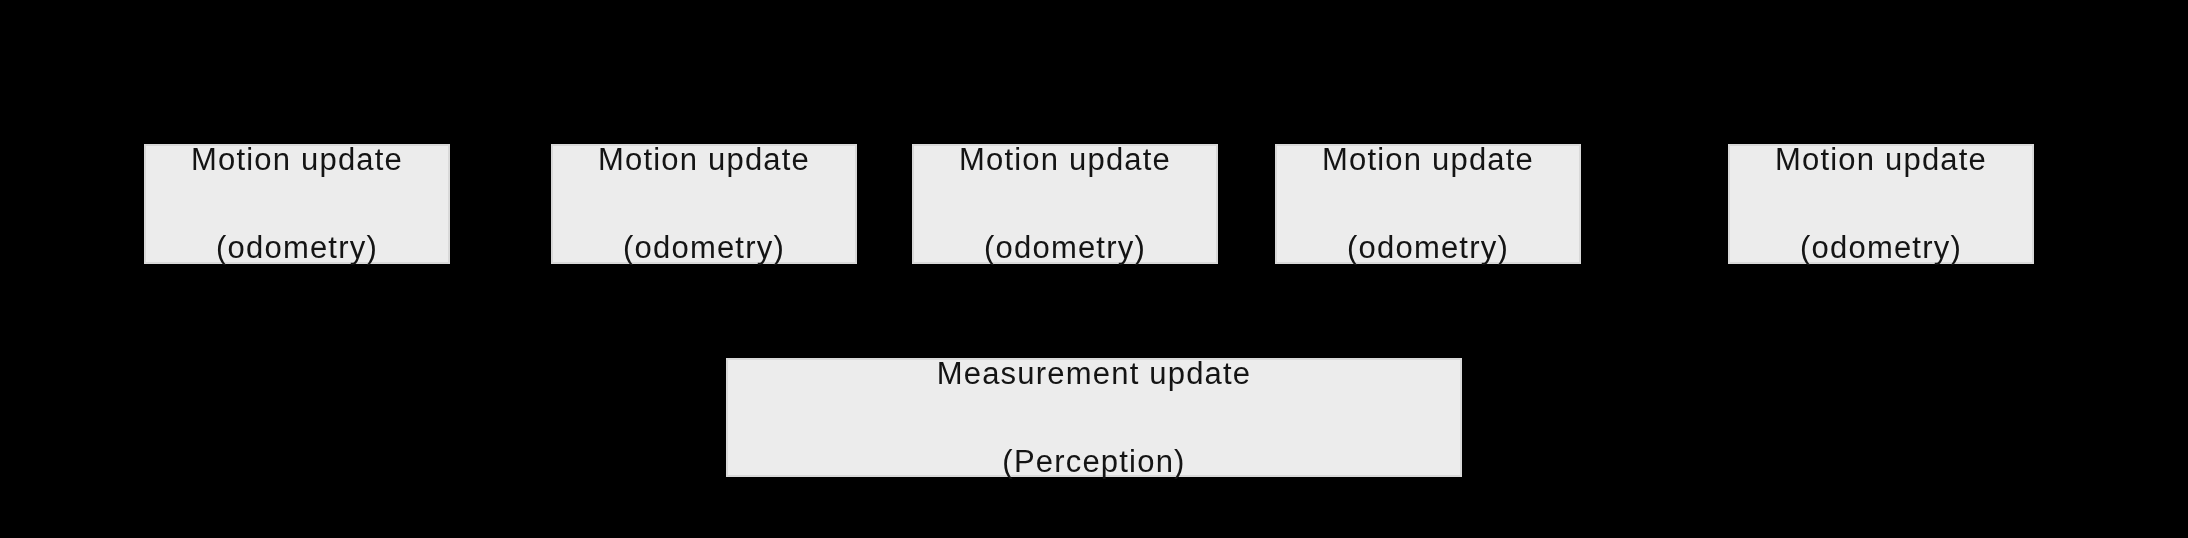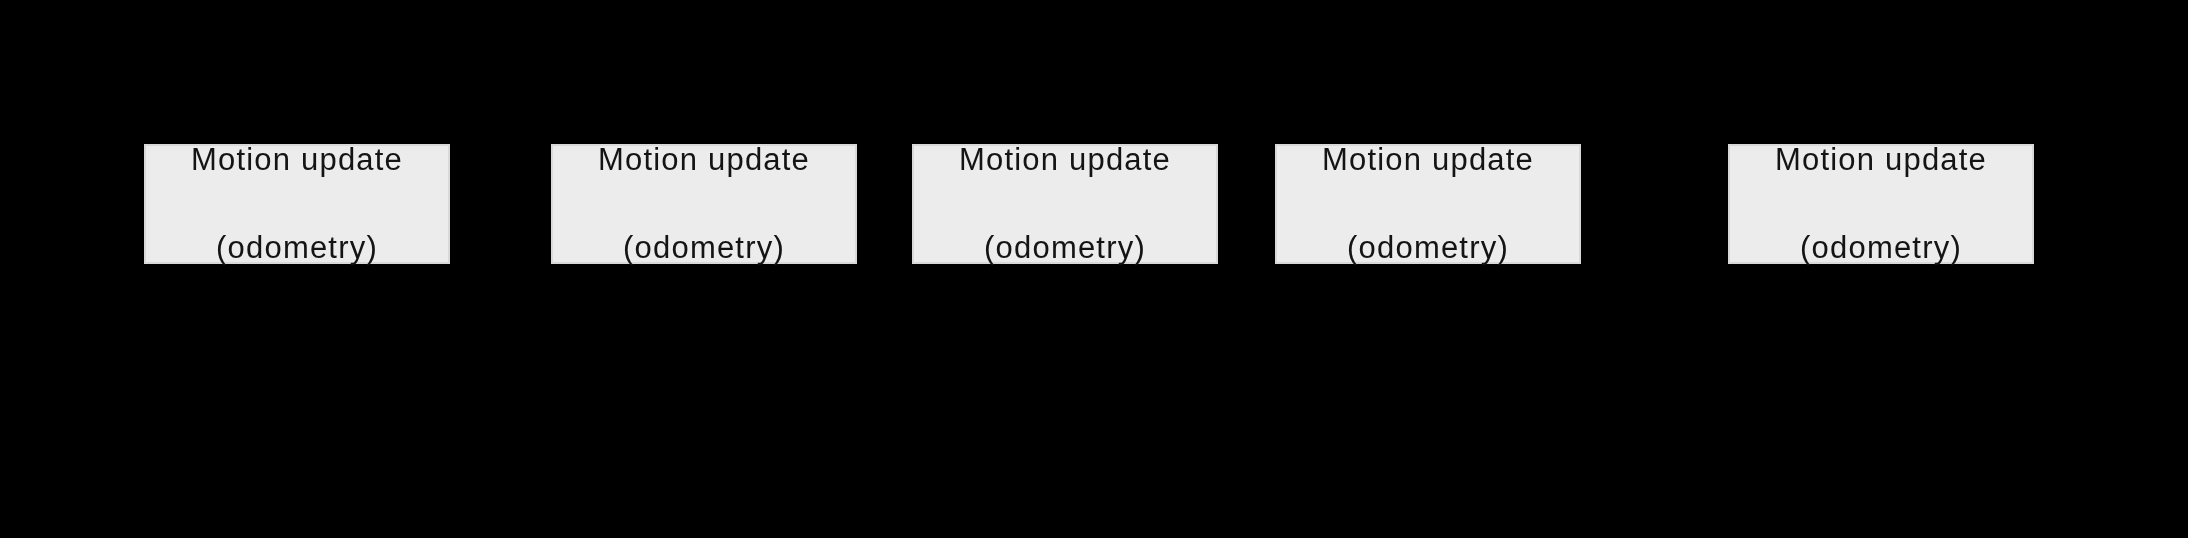--- a/index.html
+++ b/index.html
@@ -73,14 +73,18 @@
   <div class="box motion b4">
     <div class="l1">Motion update</div>
     <div class="l2">(odometry)</div>
   </div>
 
   <div class="box motion b5">
     <div class="l1">Motion update</div>
     <div class="l2">(odometry)</div>
   </div>
 
+  <div class="box measurement">
+    <div class="l1">Measurement update</div>
+    <div class="l2">(Perception)</div>
+  </div>
 
 </div>
 
 </body></html>

